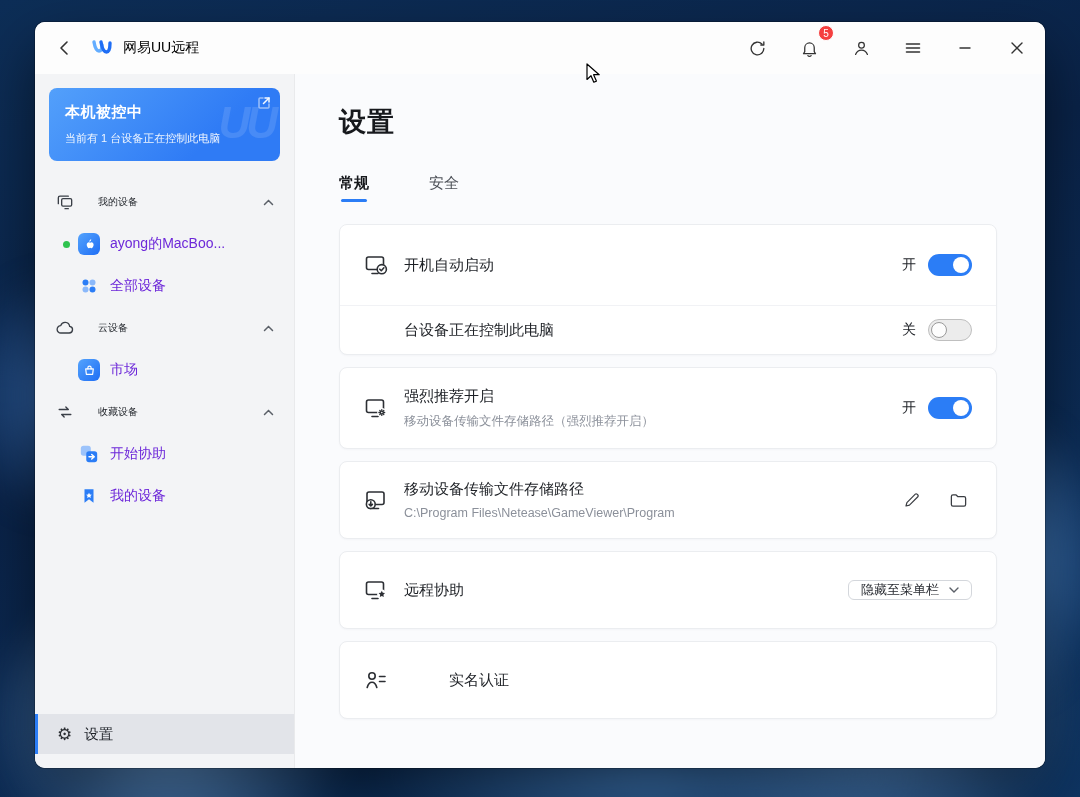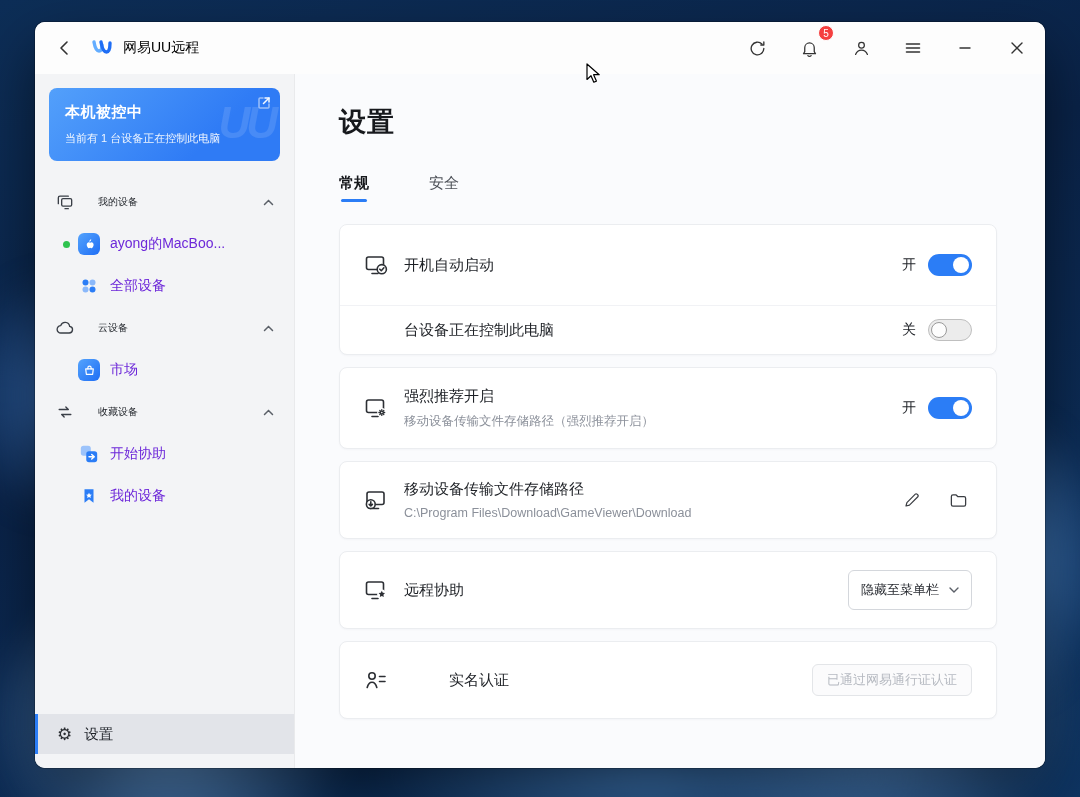--- a/index.html
+++ b/index.html
@@ -100,21 +100,21 @@
   .toggle { width:44px; height:22px; border-radius:11px; position:relative; cursor:default; }
   .toggle.on { background:#2b7df6; }
   .toggle.on .knob { position:absolute; top:3px; right:3px; width:16px; height:16px;
     border-radius:50%; background:#fff; }
   .toggle.off { background:#ececec; border:1px solid #bfbfbf; }
   .toggle.off .knob { position:absolute; top:2px; left:2px; width:16px; height:16px;
     border-radius:50%; background:#fdfdfd; border:1px solid #9a9a9a; }
   .icon-btn { display:flex; align-items:center; justify-content:center; width:28px; height:28px;
     color:#3a3d42; cursor:default; }
   .right-icons { display:flex; align-items:center; gap:18px; }
-  .dropdown { height:40px; display:flex; align-items:center; gap:10px; padding:0 12px;
+  .dropdown { height:20px; display:flex; align-items:center; gap:10px; padding:0 12px;
     border:1px solid #d4d7dc; border-radius:6px; background:#fff; font-size:13px; color:#2a2d33;
     cursor:default; }
   .disabled-btn { height:32px; display:flex; align-items:center; padding:0 14px;
     border:1px solid #e3e5e8; border-radius:6px; background:#fbfbfc; font-size:13px;
     color:#b6bac1; cursor:default; }
 
   
   .cursor { position:absolute; left:585px; top:63px; pointer-events:none; z-index:50; }
 </style>
 </head>
@@ -382,21 +382,21 @@
             <span class="row-ic">
               <svg width="24" height="24" viewBox="0 0 24 24" fill="none" stroke="#2c2f34" stroke-width="1.6" stroke-linecap="round" stroke-linejoin="round">
                 <rect x="3" y="4" width="17" height="12.5" rx="2"></rect>
                   <path d="M8.5 20.5h6"></path>
                 <circle cx="6.8" cy="16.2" r="4.4" fill="#fff"></circle>
                 <path d="M6.8 13.8v4M5.2 16.4l1.6 1.6 1.6-1.6"></path>
               </svg>
             </span>
             <div class="row-texts">
               <span class="row-title">移动设备传输文件存储路径</span>
-              <span class="row-desc">C:\Program Files\Download\GameViewer\Download</span>
+              <span class="row-desc">C:\Program Files\Netease\GameViewer\Program</span>
             </div>
             <span class="spacer"></span>
             <div class="right-icons">
               <span class="icon-btn">
                 <svg width="18" height="18" viewBox="0 0 24 24" fill="none" stroke="#3a3d42" stroke-width="1.6" stroke-linecap="round" stroke-linejoin="round">
                   <path d="M4 20l1.2-4.6L16.4 4.2a1.6 1.6 0 0 1 2.3 0l1.1 1.1a1.6 1.6 0 0 1 0 2.3L8.6 18.8 4 20z"></path>
                 </svg>
               </span>
               <span class="icon-btn">
                 <svg width="19" height="19" viewBox="0 0 24 24" fill="none" stroke="#3a3d42" stroke-width="1.6" stroke-linecap="round" stroke-linejoin="round">
@@ -432,21 +432,20 @@
           <div class="row" style="min-height:76px;gap:45px;">
             <span class="row-ic">
               <svg width="24" height="24" viewBox="0 0 24 24" fill="none" stroke="#2c2f34" stroke-width="1.6" stroke-linecap="round" stroke-linejoin="round">
                 <circle cx="8" cy="8" r="3.2"></circle>
                 <path d="M3.2 19.5c.9-3.5 2.7-5.3 4.8-5.3s3.9 1.8 4.8 5.3"></path>
                 <path d="M15.5 8.5h5.5M15.5 13.5h5.5"></path>
               </svg>
             </span>
             <span class="row-title">实名认证</span>
             <span class="spacer"></span>
-            <div class="disabled-btn">已通过网易通行证认证</div>
           </div>
         </div>
 
       </div>
     </div>
   </div>
 </div>
 
 <div class="cursor">
   <svg width="20" height="22" viewBox="0 0 20 22">

